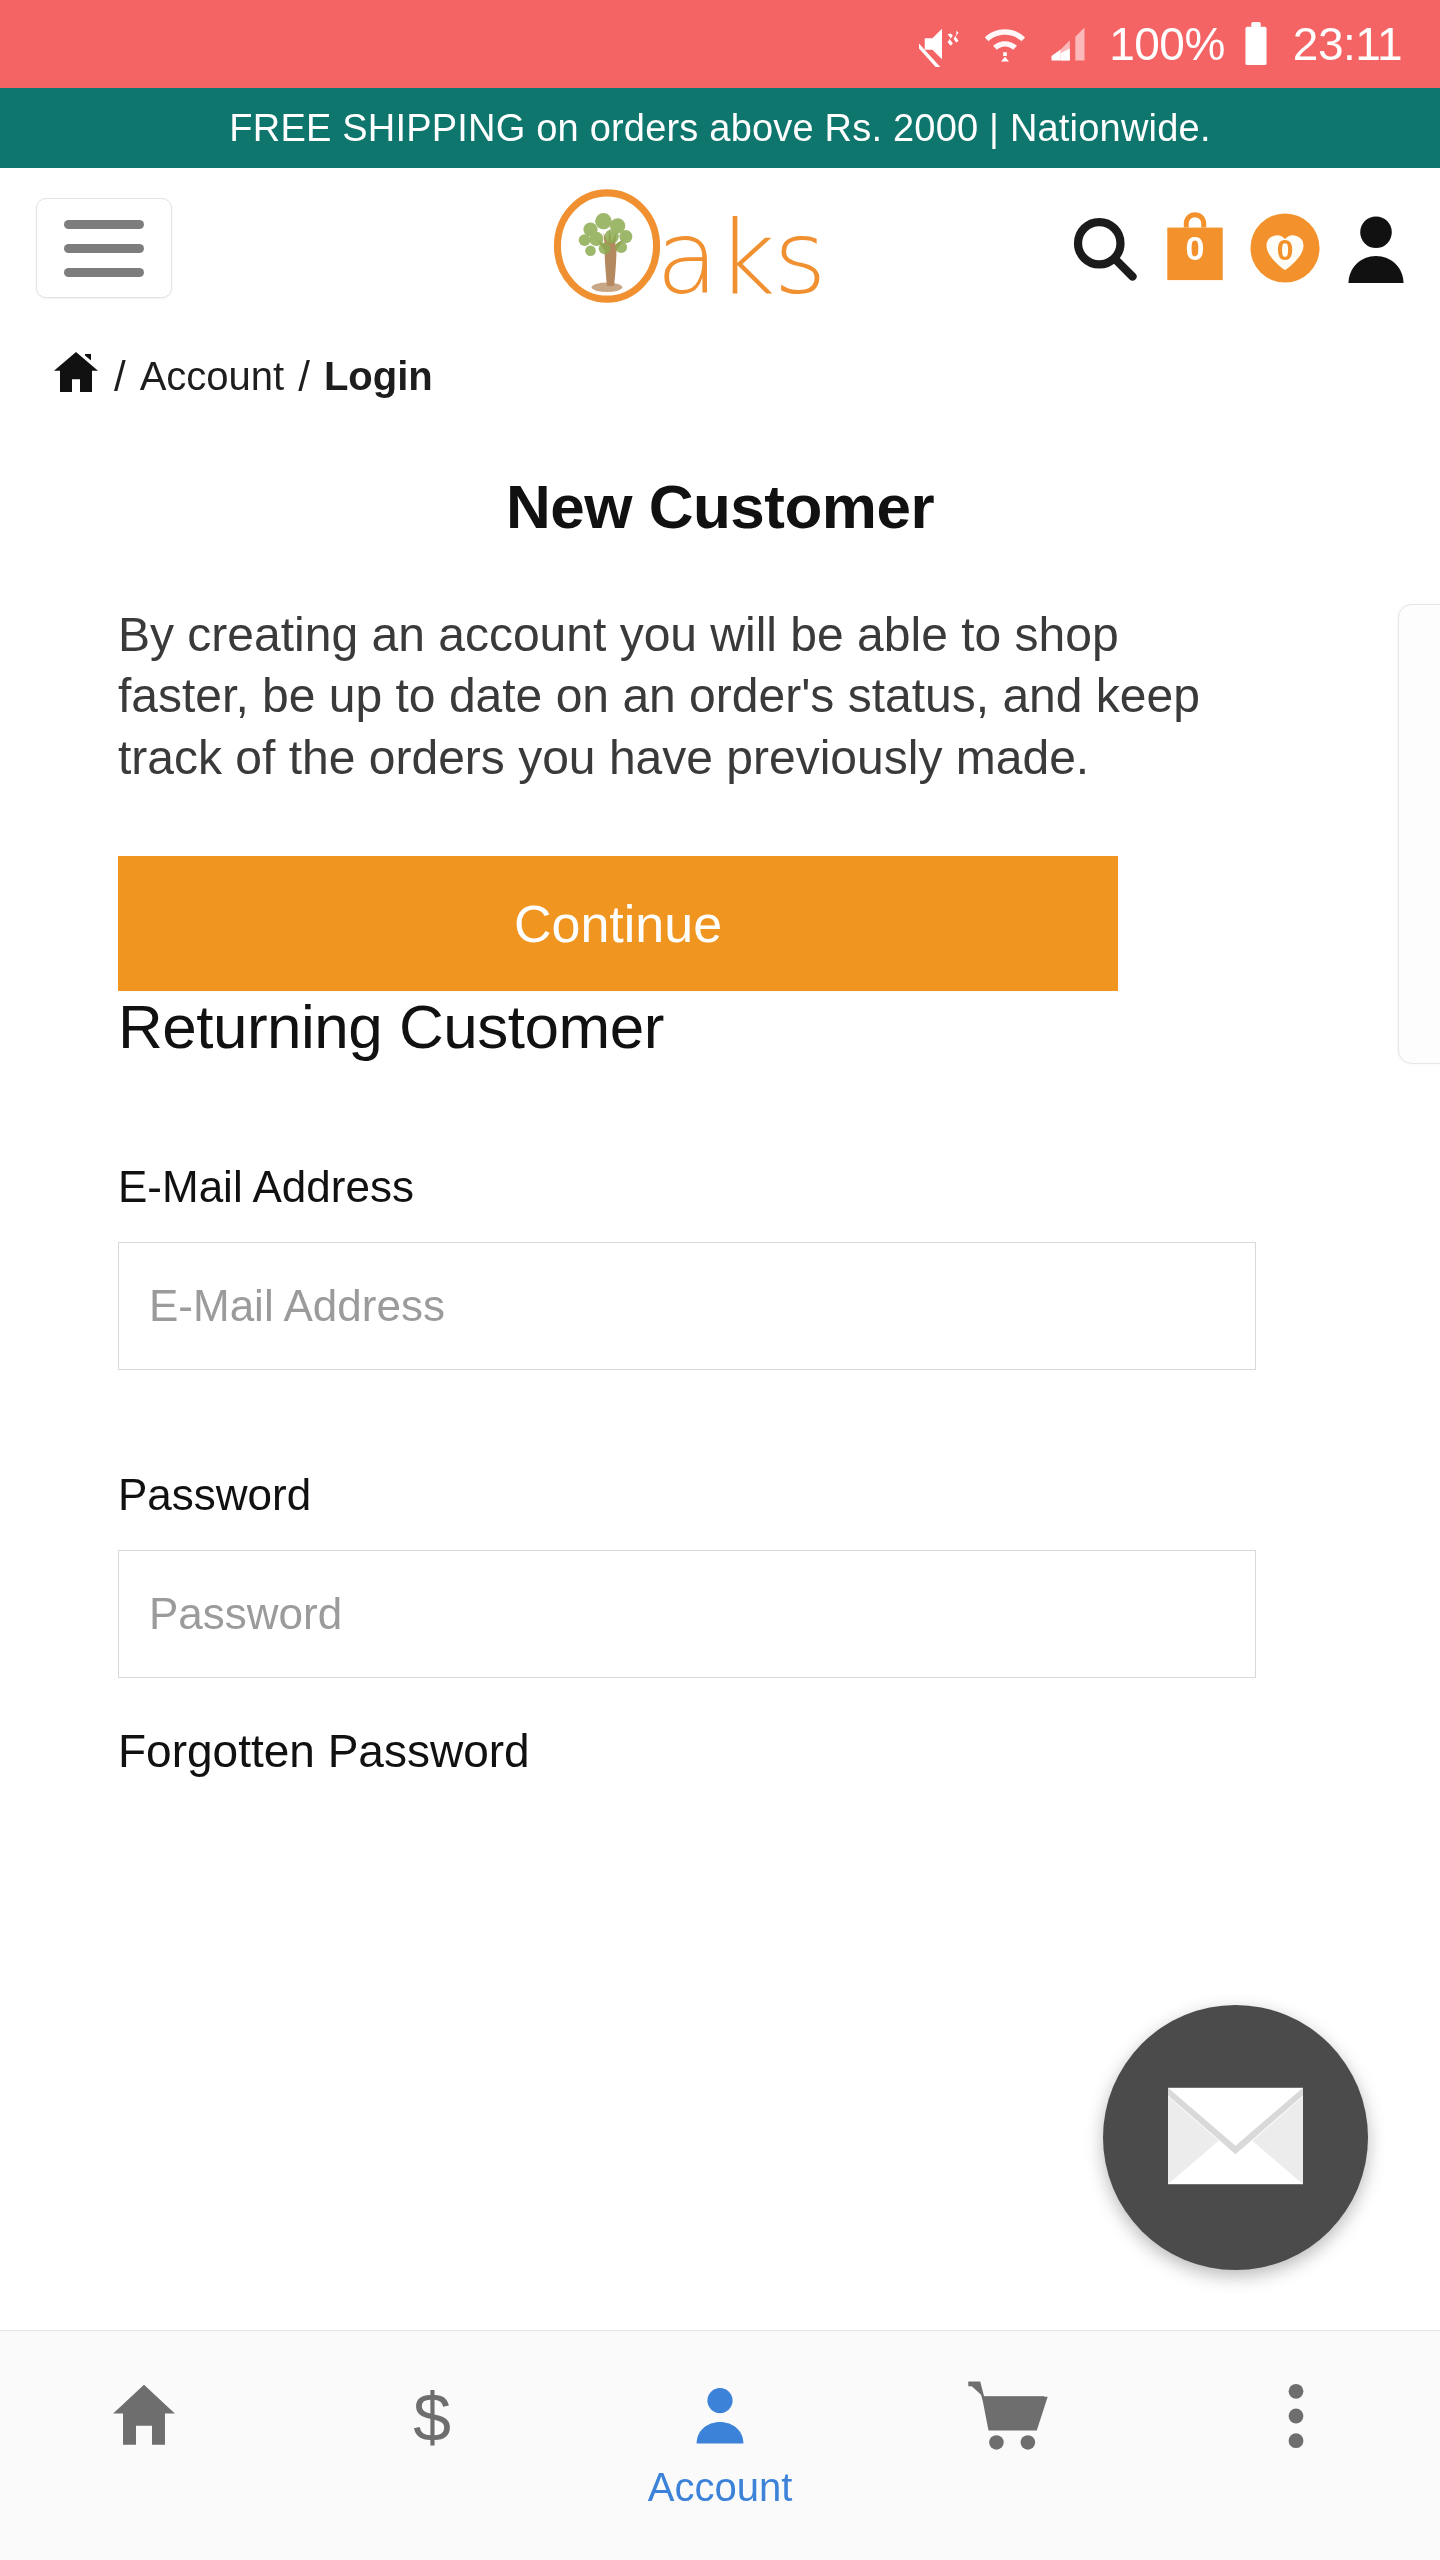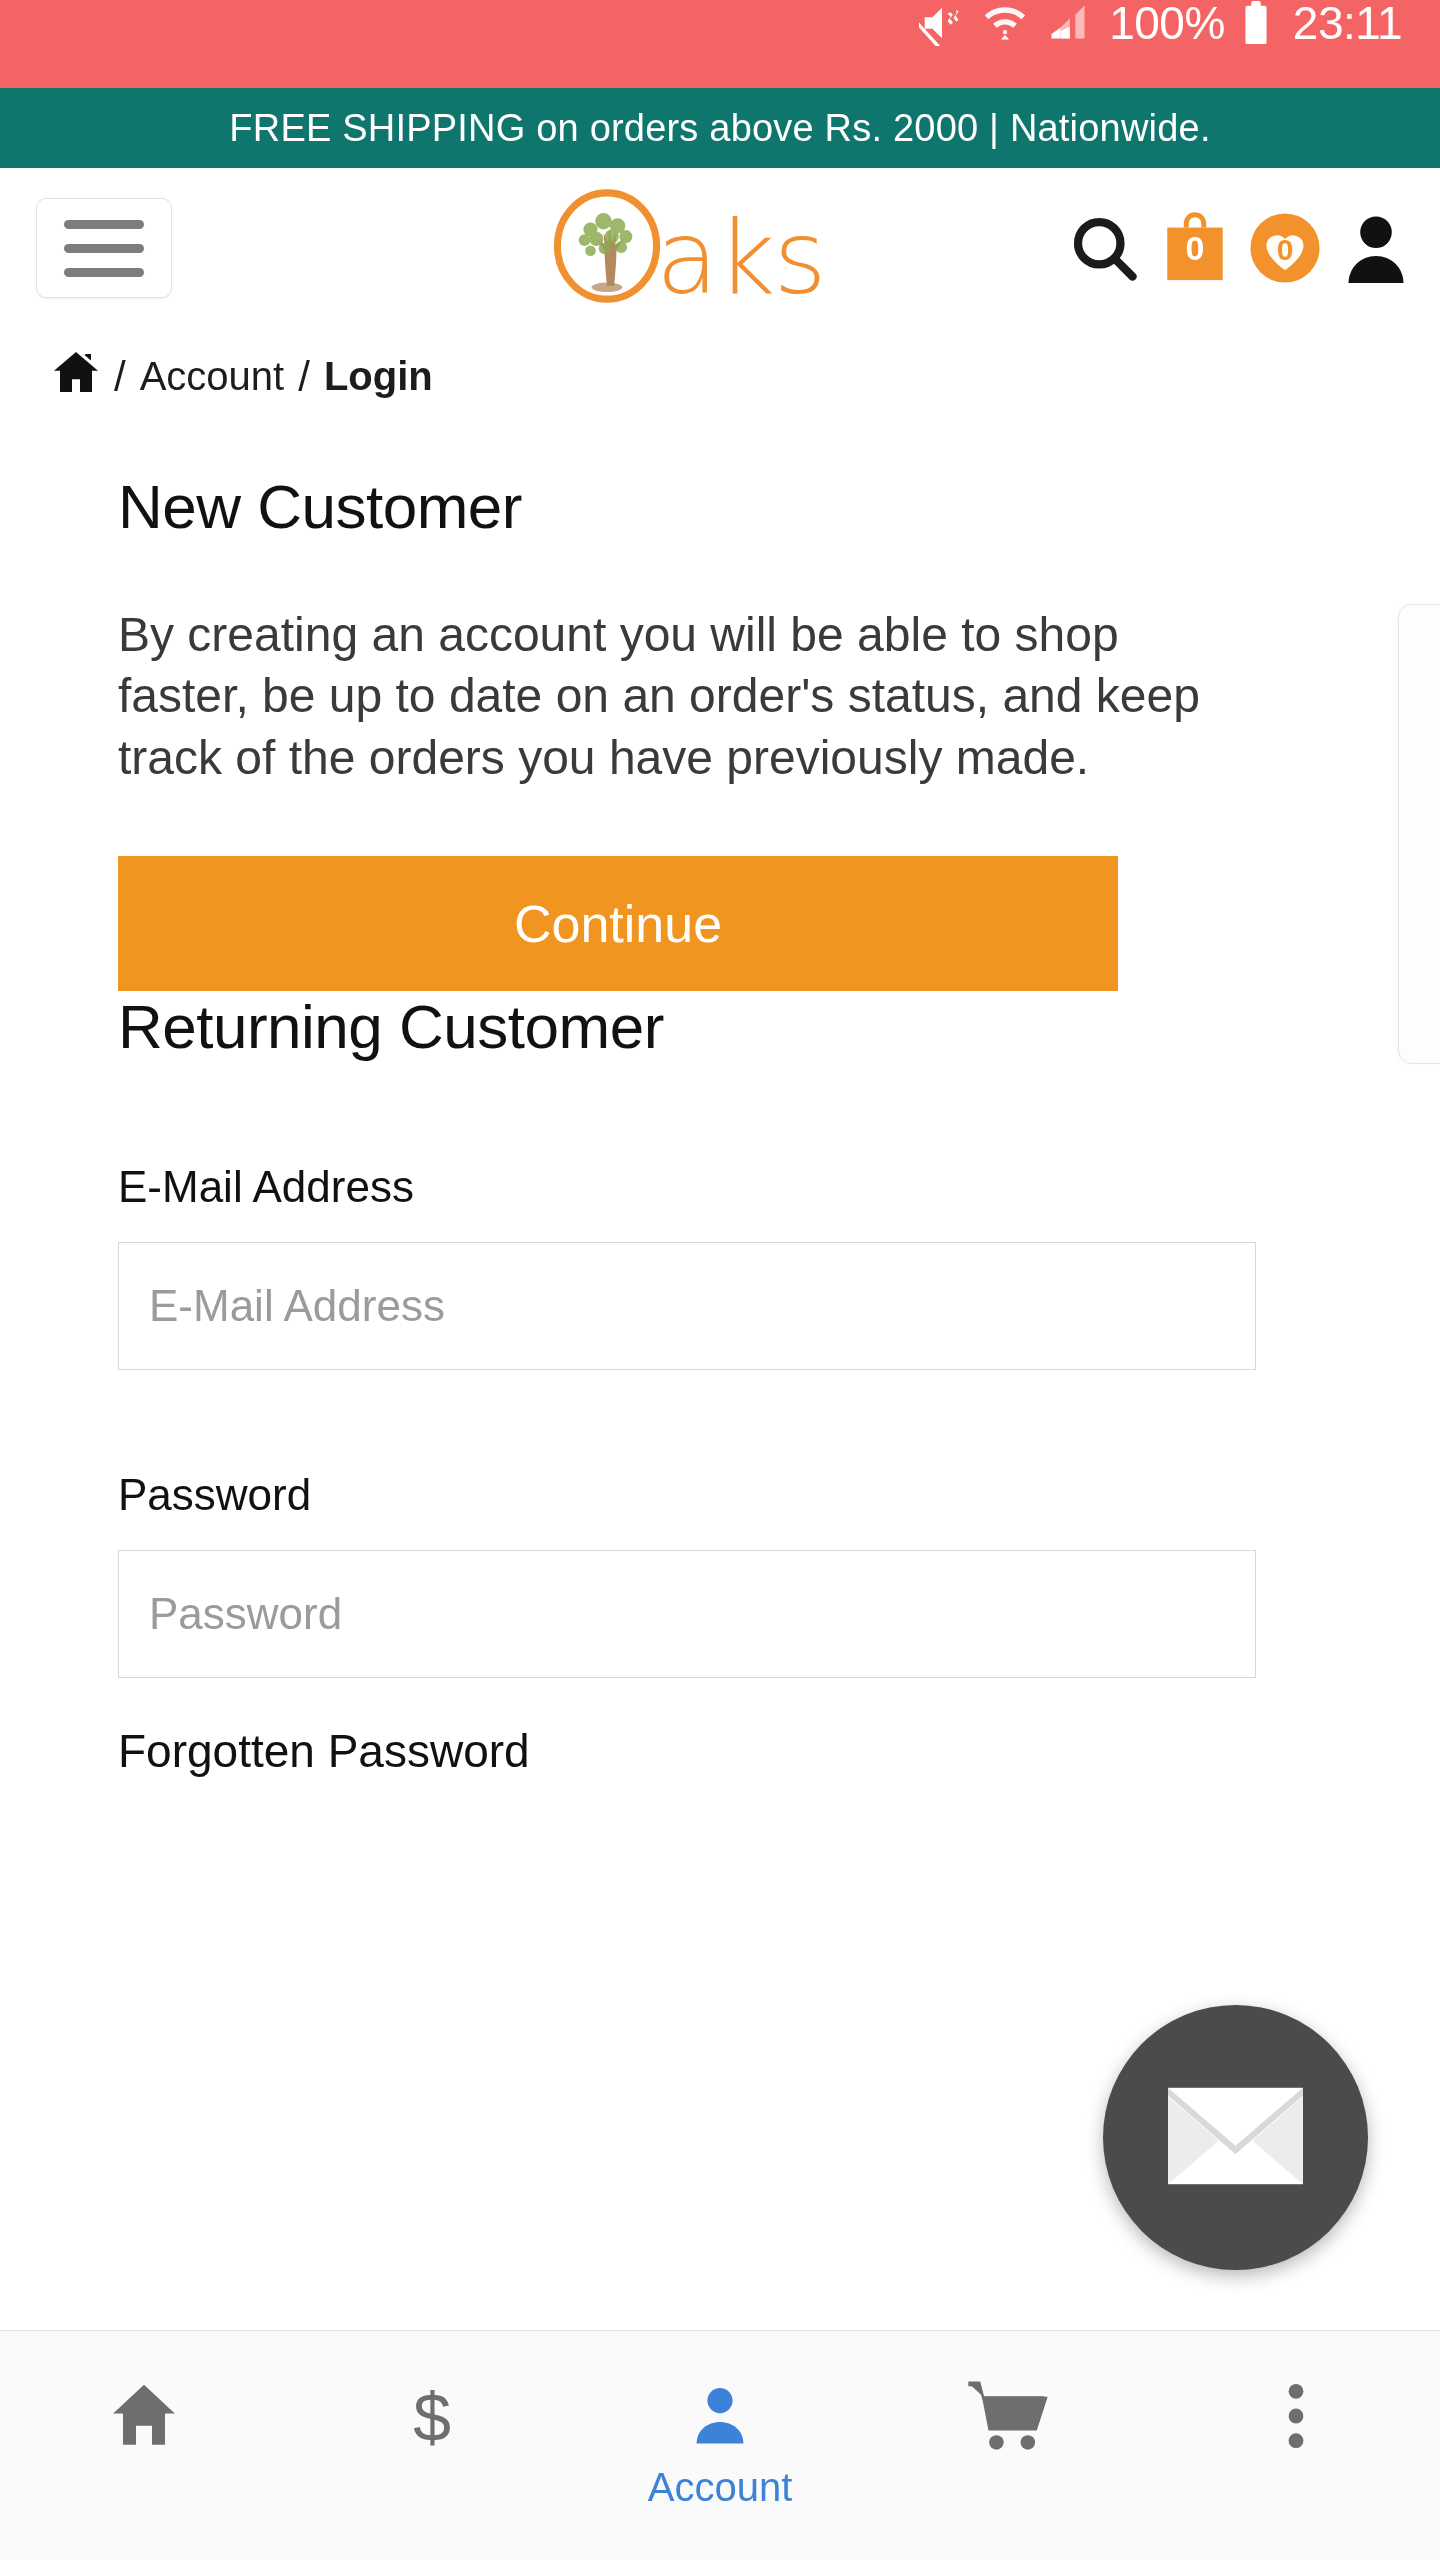--- a/index.html
+++ b/index.html
@@ -9,21 +9,21 @@
     background:#ffffff;
     overflow:hidden;
     position:relative;
   }
 
   
   .statusbar{
     height:88px;
     background:#f56464;
     display:flex;
-    align-items:flex-start;
+    align-items:center;
     justify-content:flex-end;
     padding-right:38px;
     gap:18px;
   }
   .sb-icon{ display:flex; align-items:center; }
   .sb-text{
     color:#fff;
     font-size:46px;
     letter-spacing:-0.5px;
     line-height:1;
@@ -111,24 +111,25 @@
     color:#1d1d1d;
   }
   .breadcrumb .sep{ color:#1d1d1d; font-size:42px; }
   .breadcrumb .crumb{ cursor:pointer; }
   .breadcrumb .crumb.active{ font-weight:700; }
 
   
   .content{ padding:0 118px; }
   h1.section-title{
     font-size:62px;
-    font-weight:400;
+    font-weight:700;
     color:#111;
     letter-spacing:-0.5px;
     margin-top:68px;
+    text-align:center;
   }
   p.lead{
     font-size:48px;
     line-height:1.28;
     color:#3a3a3a;
     margin-top:62px;
     max-width:1110px;
   }
   .btn-continue{
     display:block;

